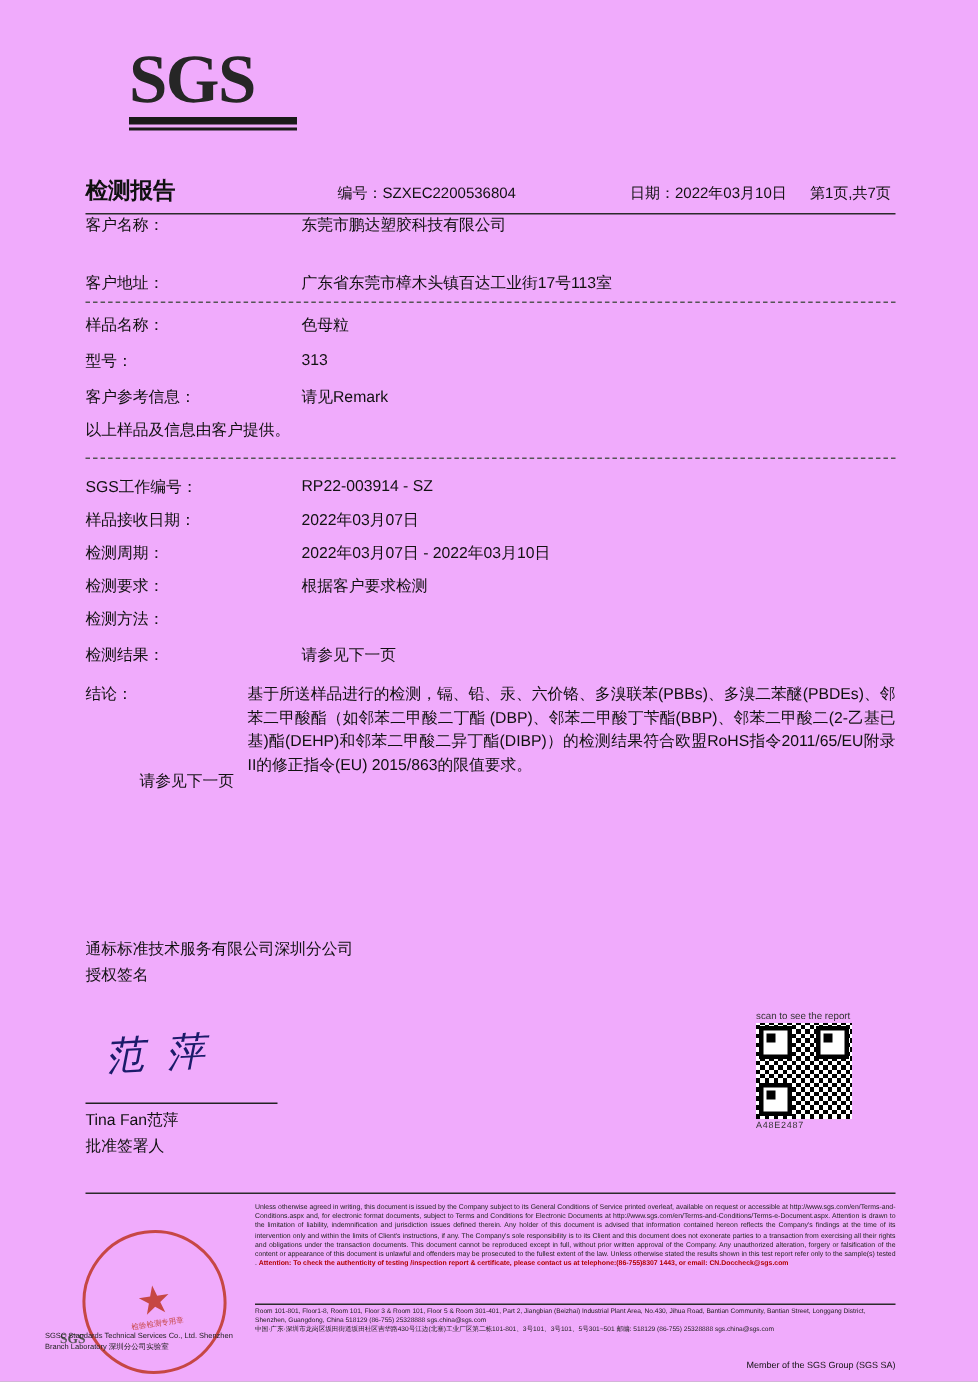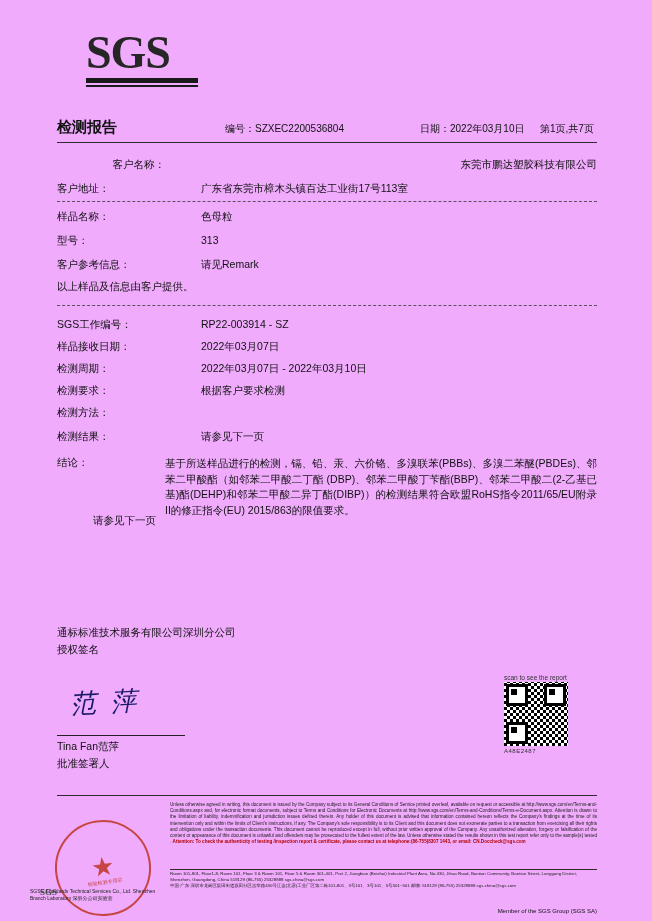--- a/index.html
+++ b/index.html
@@ -344,21 +344,21 @@
 
   <div class="title-row">
     <div class="doc-title">检测报告</div>
     <div class="doc-no">编号：SZXEC2200536804</div>
     <div class="doc-date">日期：2022年03月10日</div>
     <div class="doc-page">第1页,共7页</div>
   </div>
 
   <div class="hr-solid" style="top:142px;"></div>
 
-  <div class="field" style="top:158px;text-align:right;">
+  <div class="field" style="top:143px;">
     <div class="lbl">客户名称：</div>
     <div class="val">东莞市鹏达塑胶科技有限公司</div>
   </div>
   <div class="field" style="top:182px;">
     <div class="lbl">客户地址：</div>
     <div class="val">广东省东莞市樟木头镇百达工业街17号113室</div>
   </div>
 
   <div class="hr-dashed" style="top:201px;"></div>
 

